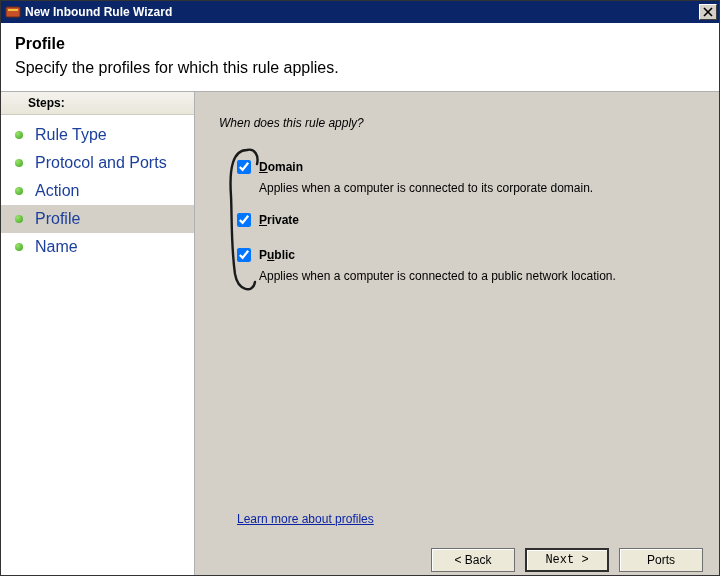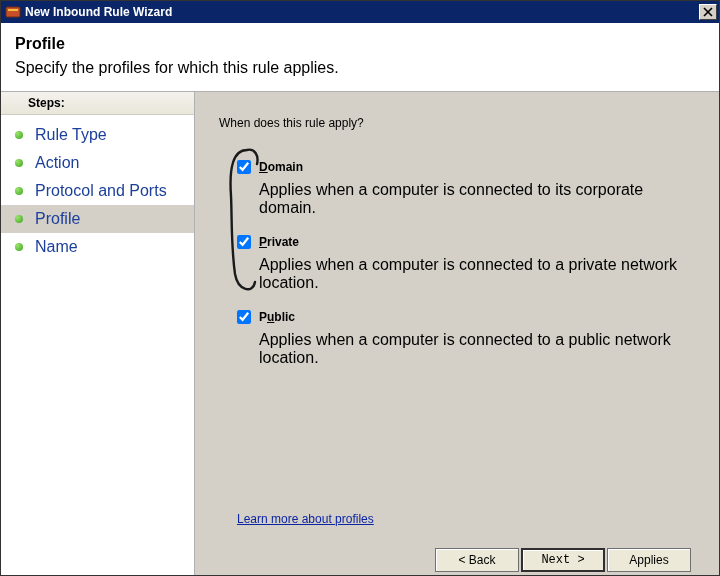--- a/index.html
+++ b/index.html
@@ -91,63 +91,64 @@
   .step-label { color: #1b3f9b; }
   .main {
     flex: 1;
     position: relative;
     background: #d4d0c8;
     padding: 24px 20px 10px 24px;
   }
   .question {
     font-size: 12px;
     margin-bottom: 30px;
+    font-style: italic;
   }
   .opts {
     padding-left: 18px;
     position: relative;
     margin-top: 24px;
   }
   .opt {
     margin-bottom: 18px;
   }
   .opt label {
     display: inline-flex; align-items: center;
     font-weight: bold;
     gap: 8px;
   }
   .opt input[type=checkbox] {
     width: 14px; height: 14px; margin: 0;
   }
   .opt .desc {
     margin-left: 22px;
     margin-top: 4px;
-    font-size: 16px;
+    font-size: 12px;
   }
   .annot {
     position: absolute;
     left: 6px;
     top: -14px;
     width: 38px;
     height: 150px;
     pointer-events: none;
   }
   .learn-link {
     position: absolute;
     left: 42px;
     bottom: 60px;
     color: #0b24a3;
     font-size: 12px;
   }
   .button-row {
     position: absolute;
-    right: 28px;
+    right: 16px;
     bottom: 14px;
     display: flex;
-    gap: 2px;
+    gap: 10px;
     border-radius: 10px;
   }
   .btn {
     min-width: 84px;
     height: 24px;
     background: #ece9d8;
     border: 1px solid #707070;
     font-size: 12px;
     display: inline-flex; align-items: center; justify-content: center;
     padding: 0 10px;
@@ -186,25 +187,25 @@
 <div class="body">
   <div class="sidebar">
     <div class="steps-header">Steps:</div>
     <div class="steps-list">
       <div class="step-item">
         <span class="step-bullet"></span>
         <span class="step-label">Rule Type</span>
       </div>
       <div class="step-item">
         <span class="step-bullet"></span>
+        <span class="step-label">Protocol and Ports</span>
+      </div>
+      <div class="step-item">
+        <span class="step-bullet"></span>
         <span class="step-label">Action</span>
-      </div>
-      <div class="step-item">
-        <span class="step-bullet"></span>
-        <span class="step-label">Protocol and Ports</span>
       </div>
       <div class="step-item current">
         <span class="step-bullet"></span>
         <span class="step-label">Profile</span>
       </div>
       <div class="step-item">
         <span class="step-bullet"></span>
         <span class="step-label">Name</span>
       </div>
     </div>
@@ -224,21 +225,20 @@
           <span class="underline-first">Domain</span>
         </label>
         <div class="desc">Applies when a computer is connected to its corporate domain.</div>
       </div>
 
       <div class="opt">
         <label>
           <input type="checkbox" checked="" style="">
           <span class="underline-first">Private</span>
         </label>
-        <div class="desc">Applies when a computer is connected to a private network location.</div>
       </div>
 
       <div class="opt">
         <label>
           <input type="checkbox" checked="" style="">
           <span>P<u>u</u>blic</span>
         </label>
         <div class="desc">Applies when a computer is connected to a public network location.</div>
       </div>
     </div>
@@ -246,17 +246,17 @@
     <a class="learn-link" href="#">Learn more about profiles</a>
 
     <div class="button-row">
       <button class="btn">
           <span>&lt; Back</span>
         </button>
       <button class="btn default">
           <span>Next &gt;</span>
         </button>
       <button class="btn">
-          <span>Applies</span>
+          <span>Ports</span>
         </button>
     </div>
   </div>
 </div>
 
 </body></html>

